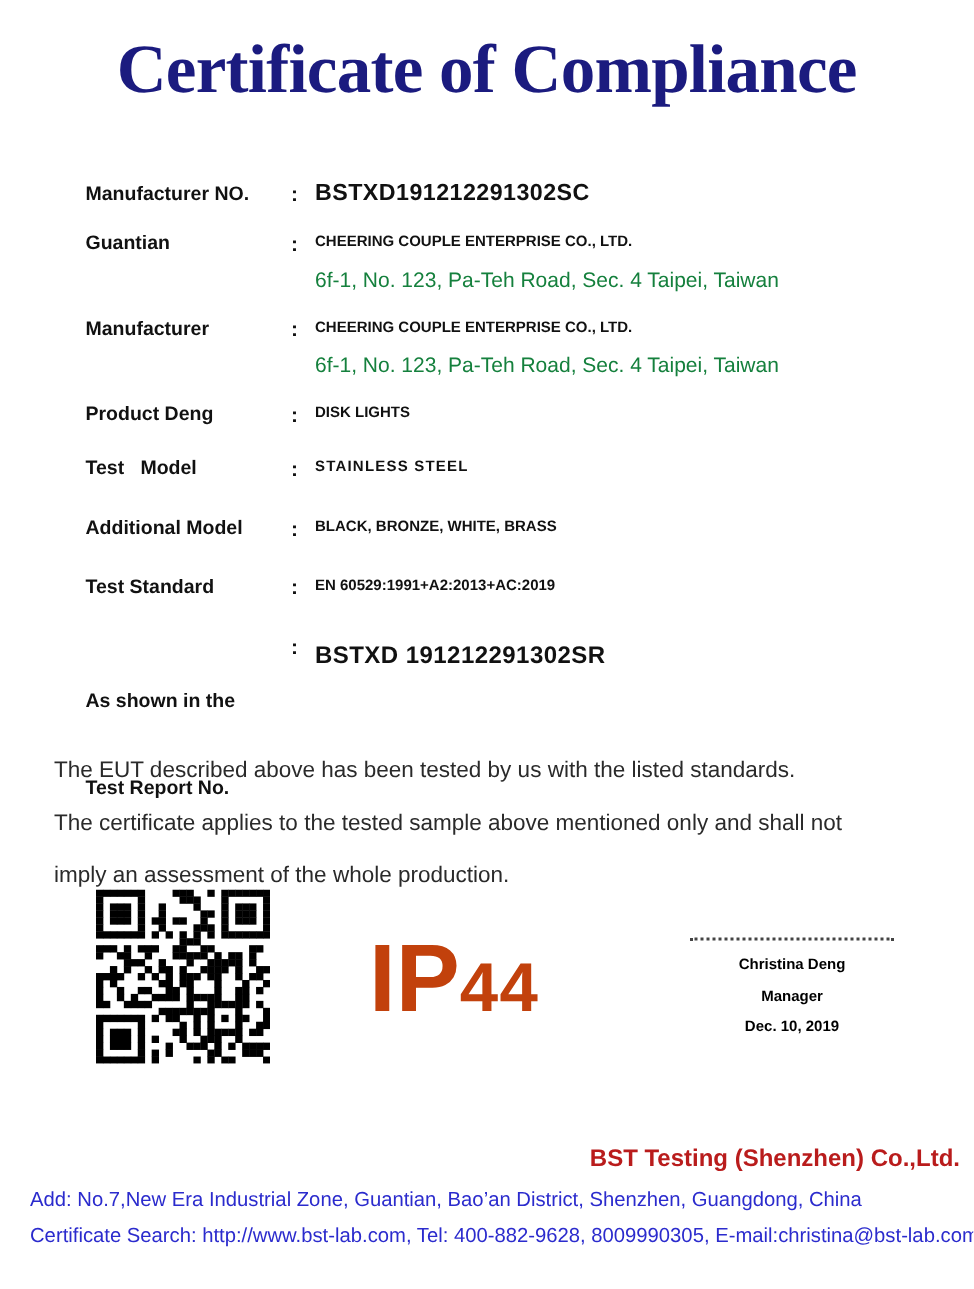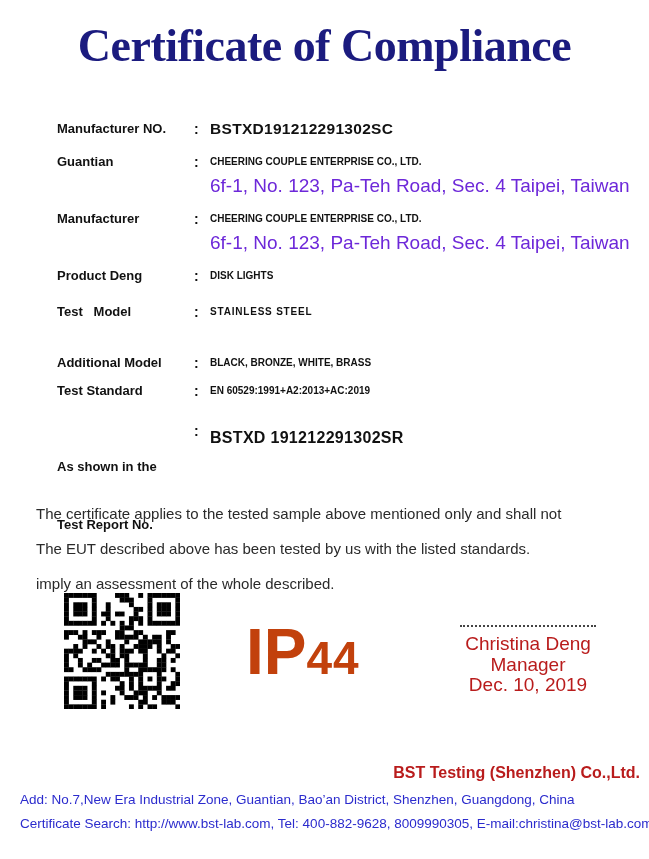--- a/index.html
+++ b/index.html
@@ -18,34 +18,34 @@
   .drow{position:absolute;left:0;display:flex;align-items:flex-start;}
   .dlbl{
     width:137px;flex:0 0 137px;font-weight:bold;font-size:13px;line-height:18px;
     color:#111;white-space:pre-wrap;
   }
   .dlbl.two div{line-height:22px;}
   .dcolon{width:16px;flex:0 0 16px;font-weight:bold;font-size:14px;line-height:18px;color:#111;}
   .dval{font-weight:bold;font-size:10px;line-height:18px;color:#111;white-space:nowrap;}
   .dval.big{font-size:15.5px;letter-spacing:0.3px;}
   .dval.report{font-size:16px;margin-top:9px;letter-spacing:0.3px;}
-  .daddr{font-weight:normal;font-size:19px;line-height:18px;margin-top:6px;color:#6d28d9;white-space:nowrap;}
+  .daddr{font-weight:normal;font-size:14px;line-height:18px;margin-top:6px;color:#15803d;white-space:nowrap;}
   
   .bodytext{position:absolute;left:36px;top:496px;width:590px;}
   .bline{font-size:15px;line-height:35px;color:#2a2a2a;white-space:nowrap;}
   
   .qr{position:absolute;left:64px;top:593px;width:116px;height:116px;}
   
   .ip{position:absolute;left:246px;top:620px;color:#c2410c;font-weight:bold;white-space:nowrap;}
   .ip-big{font-size:64px;line-height:64px;letter-spacing:0px;}
   .ip-small{font-size:46px;line-height:64px;letter-spacing:1px;}
   
   .sig{position:absolute;left:438px;top:625px;width:180px;text-align:center;}
   .sig-line{border-top:2px dotted #444;width:136px;margin:0 auto 7px auto;height:0;}
-  .sig-text{font-weight:normal;font-size:19px;line-height:20.5px;color:#b91c1c;}
+  .sig-text{font-weight:bold;font-size:10px;line-height:20.5px;color:#000000;}
   
   .footer{position:absolute;left:20px;top:763px;width:620px;}
   .f-company{font-size:16px;font-weight:bold;color:#b91c1c;line-height:20px;margin-bottom:5px;white-space:nowrap;text-align:right;}
   .f-line{font-size:13.5px;color:#2b2bcd;line-height:24px;white-space:nowrap;}
 </style>
 </head>
 <body>
 
 <div class="page">
 
@@ -82,21 +82,21 @@
       <div class="dcolon">:</div>
       <div class="dval">DISK LIGHTS</div>
     </div>
 
     <div class="drow" style="top:183px">
       <div class="dlbl">Test   Model</div>
       <div class="dcolon">:</div>
       <div class="dval" style="letter-spacing:0.8px">STAINLESS STEEL</div>
     </div>
 
-    <div class="drow" style="top:234px">
+    <div class="drow" style="top:223px">
       <div class="dlbl">Additional Model</div>
       <div class="dcolon">:</div>
       <div class="dval">BLACK, BRONZE, WHITE, BRASS</div>
     </div>
 
     <div class="drow" style="top:262px">
       <div class="dlbl">Test Standard</div>
       <div class="dcolon">:</div>
       <div class="dval">EN 60529:1991+A2:2013+AC:2019</div>
     </div>
@@ -106,23 +106,23 @@
         <div>As shown in the</div>
         <div>Test Report No.</div>
       </div>
       <div class="dcolon" style="line-height:22px">:</div>
       <div class="dval report">BSTXD 191212291302SR</div>
     </div>
 
   </div>
 
   <div class="bodytext">
+    <div class="bline">The EUT described above has been tested by us with the listed standards.</div>
     <div class="bline">The certificate applies to the tested sample above mentioned only and shall not</div>
-    <div class="bline">The EUT described above has been tested by us with the listed standards.</div>
-    <div class="bline">imply an assessment of the whole described.</div>
+    <div class="bline">imply an assessment of the whole production.</div>
   </div>
 
   <div class="qr">
     <svg width="116" height="116" viewBox="0 0 116 116" fill="#000" xmlns="http://www.w3.org/2000/svg">
         <rect x="0.00" y="0.00" width="4.89" height="4.89"></rect>
         <rect x="4.64" y="0.00" width="4.89" height="4.89"></rect>
         <rect x="9.28" y="0.00" width="4.89" height="4.89"></rect>
         <rect x="13.92" y="0.00" width="4.89" height="4.89"></rect>
         <rect x="18.56" y="0.00" width="4.89" height="4.89"></rect>
         <rect x="23.20" y="0.00" width="4.89" height="4.89"></rect>

